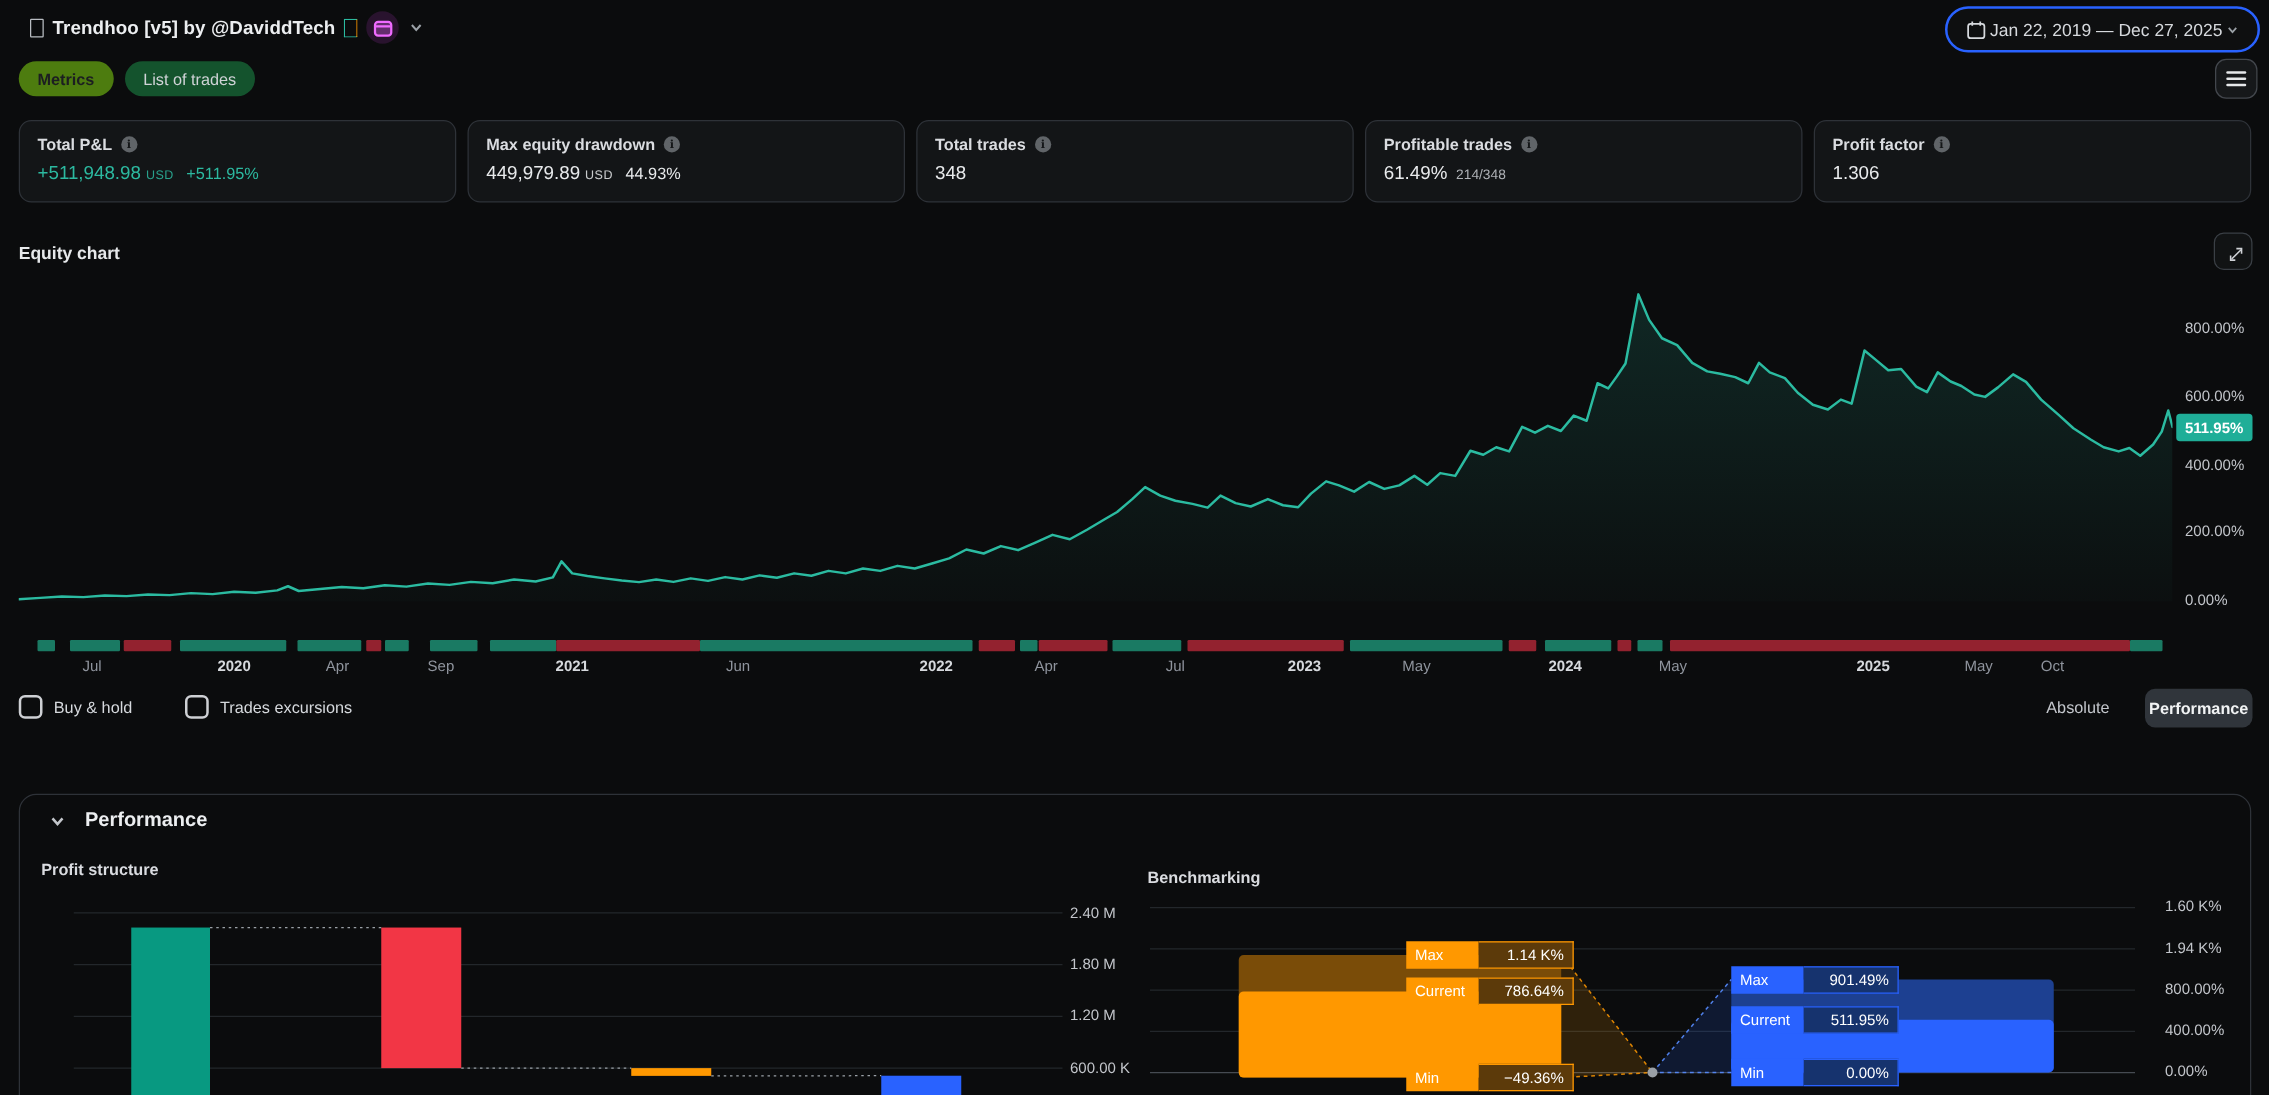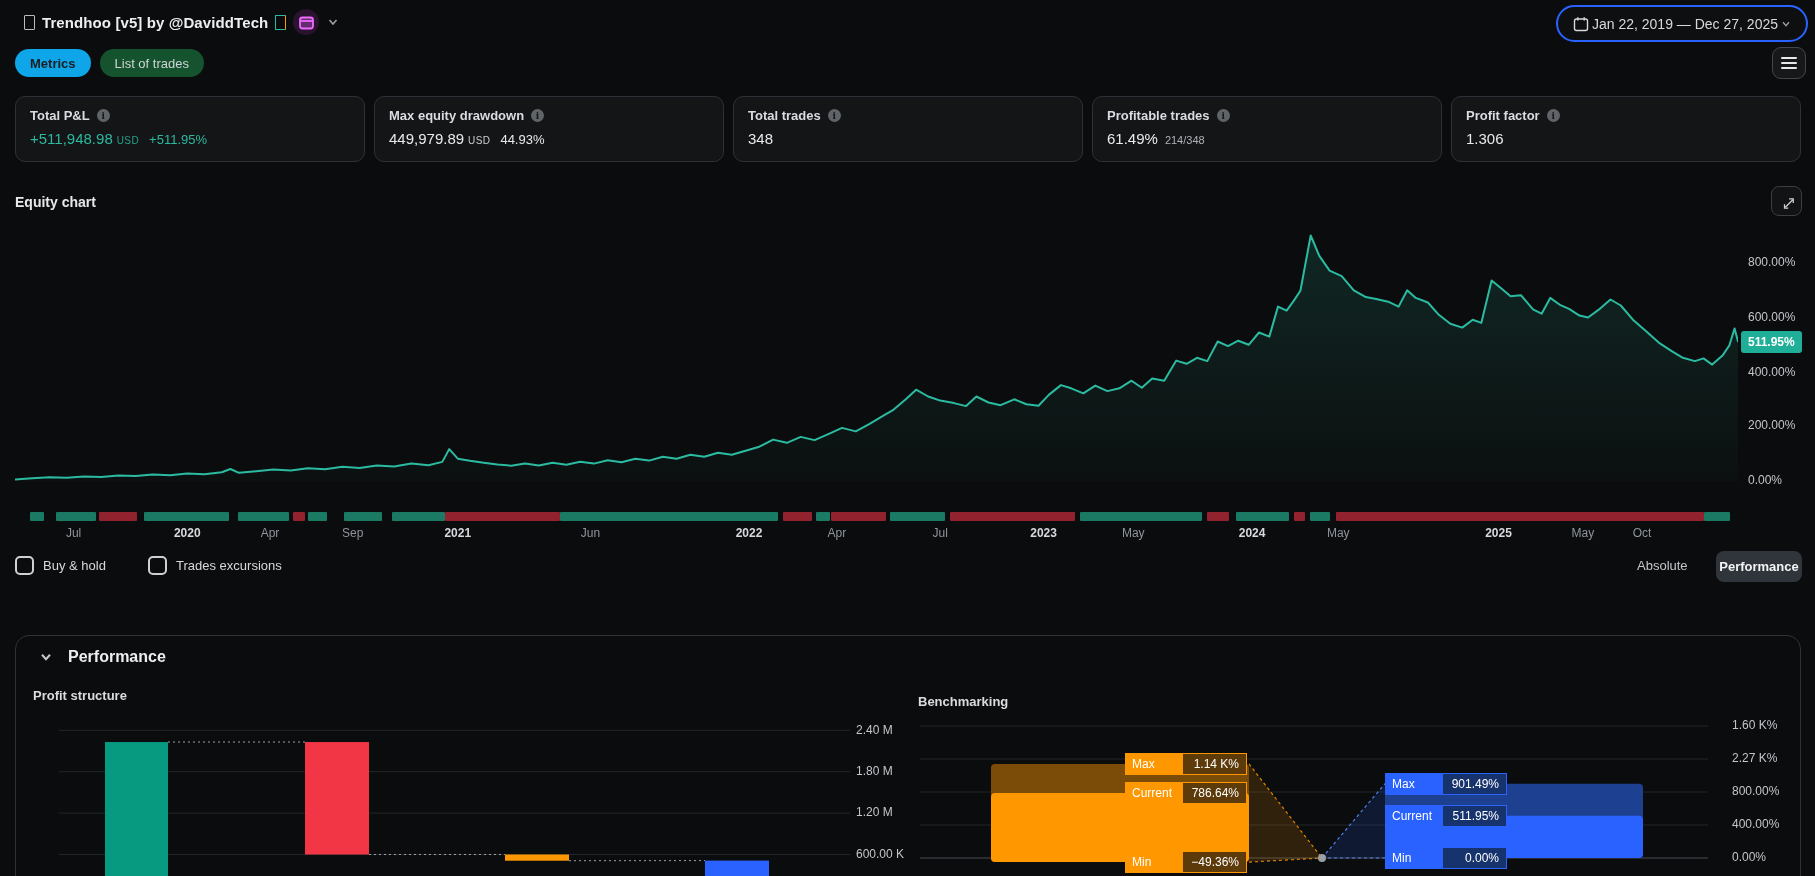--- a/index.html
+++ b/index.html
@@ -13,21 +13,21 @@
   .tofu { display:inline-block; width:11px; height:15px; border:1px solid #b9bdc2; border-radius:1px; }
   .tofu.color { border-color:#2bbba1; border-right-color:#ff9800; }
   .app-title { font-size:15px; font-weight:bold; color:#eceef0; letter-spacing:.1px; }
   .cal-glow { width:26px; height:26px; border-radius:50%; background:rgba(224,64,251,.14); display:flex; align-items:center; justify-content:center; }
 
   .date-picker { left:1556px; top:5px; width:252px; height:37px; border:2px solid #2962ff; border-radius:19px; background:#0e0f10; display:flex; align-items:center; justify-content:center; gap:2px; cursor:pointer; }
   .date-picker span { font-size:14px; color:#d6d9dd; }
 
   .tabs-row { left:15px; top:49px; display:flex; gap:9px; }
   .tab { height:28px; padding:0 15px; border-radius:15px; font-size:13px; display:flex; align-items:center; cursor:pointer; }
-  .tab.active { background:#0ea5e9; color:#1c1e21; font-weight:bold; }
+  .tab.active { background:#4d7c0f; color:#1c1e21; font-weight:bold; }
   .tab.inactive { background:#14532d; color:#d0d3d7; }
 
   .list-btn { left:1772px; top:47px; width:34px; height:32px; border:1px solid #43474d; border-radius:9px; background:#16181a; display:flex; flex-direction:column; justify-content:center; align-items:center; gap:3px; cursor:pointer; }
   .list-btn i { display:block; width:16px; height:2px; background:#e6e8ea; border-radius:1px; }
 
   
   #metric-cards { left:15px; top:96px; width:1786px; display:flex; gap:9px; }
   .card { flex:1; height:66px; background:#131517; border:1px solid #2e3238; border-radius:10px; padding:11px 14px; }
   .card .lbl-row { display:flex; align-items:center; gap:7px; font-size:13px; font-weight:bold; color:#dadce0; }
   .info-ic { width:13px; height:13px; border-radius:50%; background:#606468; color:#141618; font-size:9px; font-weight:bold; display:inline-flex; align-items:center; justify-content:center; font-family:"DejaVu Serif", serif; }
@@ -55,21 +55,21 @@
   .pct-pill { left:1716px; top:551px; width:86px; height:31px; background:#30353b; border-radius:8px; color:#f1f3f4; font-size:13px; font-weight:bold; display:flex; align-items:center; justify-content:center; cursor:pointer; }
 
   
   .perf-card { left:15px; top:635px; width:1786px; height:300px; border:1px solid #2e3238; border-radius:14px; }
   .perf-head { left:38px; top:648px; display:flex; align-items:center; gap:14px; }
   .perf-title { font-size:16px; font-weight:bold; color:#eceef0; }
   .sub-title { position:absolute; font-size:13px; font-weight:bold; color:#dadce0; }
 
   .bench-row { position:absolute; display:flex; height:22px; font-size:12px; }
   .bench-row .n { width:58px; display:flex; align-items:center; padding-left:7px; color:#fff; }
-  .bench-row .v { width:64px; display:flex; align-items:center; justify-content:flex-end; padding-right:7px; color:#fff; }
+  .bench-row .v { width:76px; display:flex; align-items:center; justify-content:flex-end; padding-right:7px; color:#fff; }
 
   svg { display:block; }
 </style>
 </head>
 <body>
 
 <div id="app">
 
   <div class="abs title-row">
     <span class="tofu"></span>
@@ -283,21 +283,21 @@
       <polygon points="331,51.94999999999999 404,146 331,150.0722" fill="rgba(255,152,0,0.15)"></polygon>
       <polygon points="404,146 467,71.62707499999999 467,146" fill="rgba(41,98,255,0.15)"></polygon>
       <line x1="331" y1="51.94999999999999" x2="404" y2="146" fill="none" stroke="rgba(255,152,0,.85)" stroke-width="1.2" stroke-dasharray="3 3"></line>
       <line x1="331" y1="150.0722" x2="404" y2="146" fill="none" stroke="rgba(255,152,0,.85)" stroke-width="1.2" stroke-dasharray="3 3"></line>
       <line x1="404" y1="146" x2="467" y2="71.62707499999999" fill="none" stroke="rgba(86,140,255,.9)" stroke-width="1.2" stroke-dasharray="3 3"></line>
       <line x1="404" y1="146" x2="467" y2="146" fill="none" stroke="rgba(86,140,255,.9)" stroke-width="1.2" stroke-dasharray="3 3"></line>
       <circle cx="404" cy="146" r="4" fill="#9aa0a6"></circle>
     </svg>
   <div id="bench-yticks">
       <div class="ytick" style="left: 1732px; top: 718px;">1.60 K%</div>
-      <div class="ytick" style="left: 1732px; top: 751px;">2.27 K%</div>
+      <div class="ytick" style="left: 1732px; top: 751px;">1.94 K%</div>
       <div class="ytick" style="left: 1732px; top: 784px;">800.00%</div>
       <div class="ytick" style="left: 1732px; top: 817px;">400.00%</div>
       <div class="ytick" style="left: 1732px; top: 850px;">0.00%</div>
     </div>
   <div id="bench-labels">
       <div class="bench-row" style="top: 752.95px; left: 1125px;">
         <span class="n" style="background: rgb(255, 152, 0);">Max</span>
         <span class="v" style="background: rgb(92, 58, 10); border-top: 1px solid rgb(255, 152, 0); border-right: 1px solid rgb(255, 152, 0); border-bottom: 1px solid rgb(255, 152, 0); border-left: none; border-image: initial;">1.14 K%</span>
       </div>
       <div class="bench-row" style="top: 782.102px; left: 1125px;">

